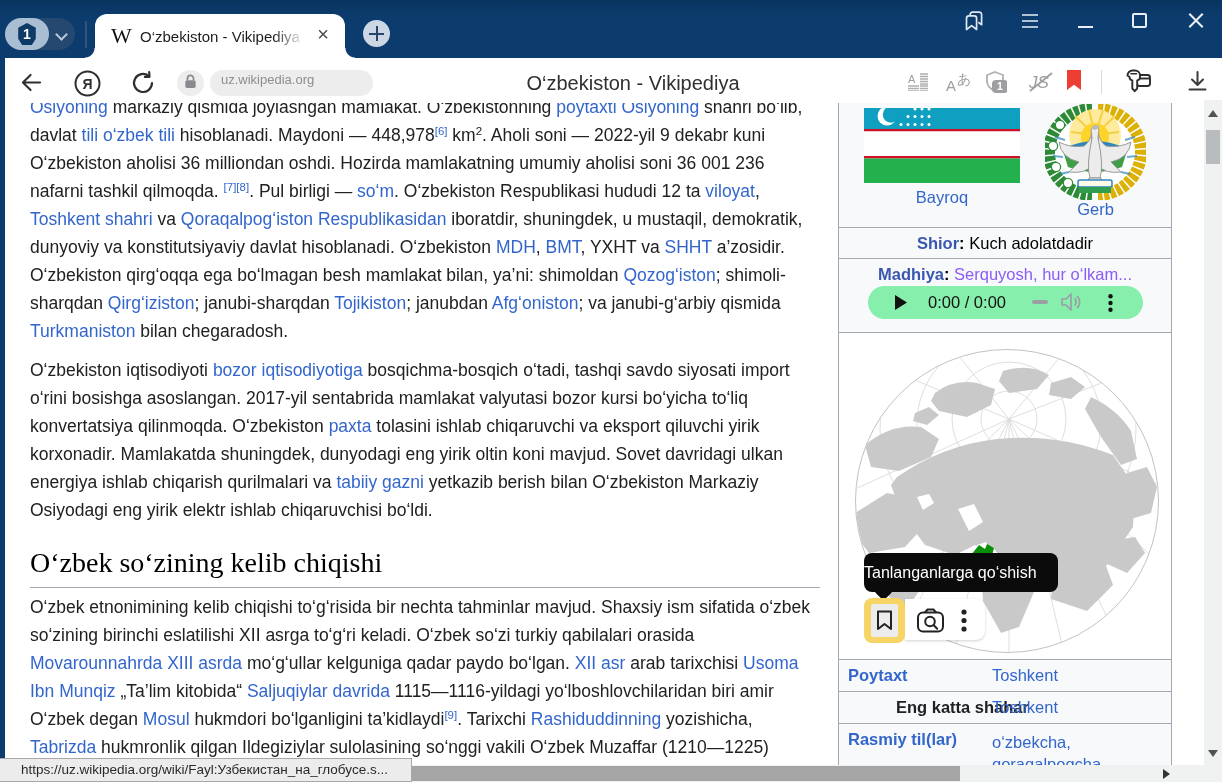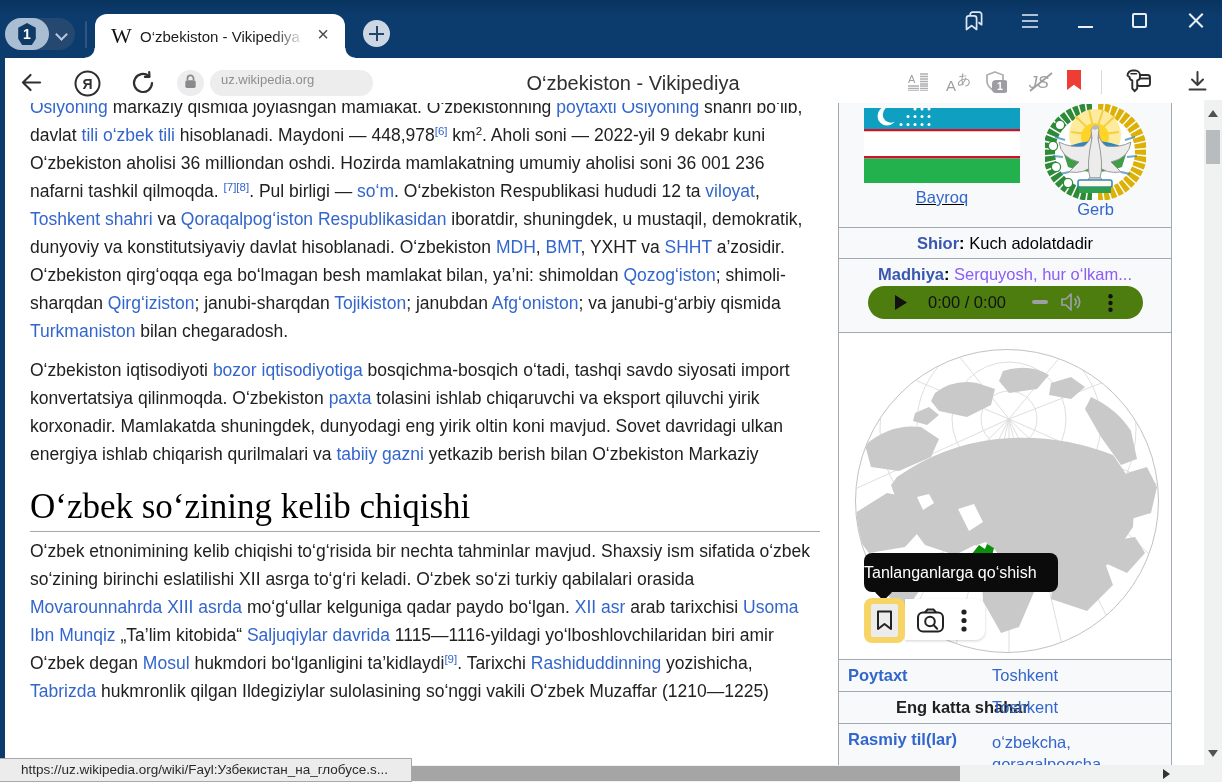--- a/index.html
+++ b/index.html
@@ -51,31 +51,31 @@
 .pill { position:absolute; top:12px; height:26px; background:#ededed; border-radius:13px; }
 .urltext { position:absolute; left:221px; top:14px; font-size:13px; color:#8e8e93; }
 .pagetitle { position:absolute; left:22px; width:1222px; top:14px; text-align:center; font-size:20px; color:#303032; }
 
 
 .content { position:absolute; left:5px; top:100px; width:1199px; height:665px; background:#fff; overflow:hidden; }
 .article { position:absolute; left:25px; top:0; width:790px; color:#202122; font-size:17.5px; }
 .article .ln { white-space:nowrap; height:28px; line-height:28px; }
 a { color:#3366cc; text-decoration:none; }
 sup { font-size:11.5px; vertical-align:6px; line-height:0; }
-h2 { font-family:"Liberation Serif", serif; font-weight:400; font-size:35px; color:#000;
+h2 { font-family:"Liberation Serif", serif; font-weight:400; font-size:28px; color:#000;
   border-bottom:1px solid #a2a9b1; padding-bottom:4px; }
 
 
 .infobox { position:absolute; left:833px; top:-30px; width:334px; height:1000px; background:#f8f9fa; border:1px solid #a2a9b1; font-size:16.5px; }
 .ib { position:absolute; }
 .ibdiv { position:absolute; left:0; width:332px; height:1px; background:#a2a9b1; }
 .center { text-align:center; }
 
 
-.player { position:absolute; left:29px; top:215px; width:275px; height:33px; background:#4d7c0f; border-radius:17px; }
+.player { position:absolute; left:29px; top:215px; width:275px; height:33px; background:#86efac; border-radius:17px; }
 .ptime { position:absolute; left:60px; top:7px; font-size:16.5px; color:#111; }
 
 
 .tip { position:absolute; left:25px; top:482px; width:194px; height:39px; background:#0b0b0b; border-radius:8px;
   color:#fff; font-size:16px; line-height:39px; text-align:left; z-index:20; }
 .tip:after { content:''; position:absolute; left:13px; bottom:-6px; width:13px; height:13px; background:#0b0b0b; transform:rotate(45deg); border-radius:2px; }
 .actions { position:absolute; left:25px; top:527px; z-index:21; }
 .act-yellow { position:absolute; left:0; top:0; width:41px; height:45px; background:#f6d566; border-radius:8px; }
 .act-grey { position:absolute; left:7px; top:6px; width:27px; height:33px; background:#ececec; border-radius:2px; }
 .act-white { position:absolute; left:41px; top:1px; width:80px; height:41px; background:#fff; border-radius:0 9px 9px 0; box-shadow:0 1px 3px rgba(0,0,0,.18); }
@@ -195,23 +195,25 @@
     <div class="ln">davlat <a>tili o‘zbek tili</a> hisoblanadi. Maydoni — 448,978<sup><a>[6]</a></sup> km<sup>2</sup>. Aholi soni — 2022-yil 9 dekabr kuni</div>
     <div class="ln">O‘zbekiston aholisi 36 milliondan oshdi. Hozirda mamlakatning umumiy aholisi soni 36 001 236</div>
     <div class="ln">nafarni tashkil qilmoqda. <sup><a>[7][8]</a></sup>. Pul birligi — <a>so‘m</a>. O‘zbekiston Respublikasi hududi 12 ta <a>viloyat</a>,</div>
     <div class="ln"><a>Toshkent shahri</a> va <a>Qoraqalpog‘iston Respublikasidan</a> iboratdir, shuningdek, u mustaqil, demokratik,</div>
     <div class="ln">dunyoviy va konstitutsiyaviy davlat hisoblanadi. O‘zbekiston <a>MDH</a>, <a>BMT</a>, YXHT va <a>SHHT</a> a’zosidir.</div>
     <div class="ln">O‘zbekiston qirg‘oqqa ega bo‘lmagan besh mamlakat bilan, ya’ni: shimoldan <a>Qozog‘iston</a>; shimoli-</div>
     <div class="ln">sharqdan <a>Qirg‘iziston</a>; janubi-sharqdan <a>Tojikiston</a>; janubdan <a>Afg‘oniston</a>; va janubi-g‘arbiy qismida</div>
     <div class="ln"><a>Turkmaniston</a> bilan chegaradosh.</div>
     <div style="height:11px"></div>
     <div class="ln">O‘zbekiston iqtisodiyoti <a>bozor iqtisodiyotiga</a> bosqichma-bosqich o‘tadi, tashqi savdo siyosati import</div>
+    <div class="ln">o‘rini bosishga asoslangan. 2017-yil sentabrida mamlakat valyutasi bozor kursi bo‘yicha to‘liq</div>
     <div class="ln">konvertatsiya qilinmoqda. O‘zbekiston <a>paxta</a> tolasini ishlab chiqaruvchi va eksport qiluvchi yirik</div>
     <div class="ln">korxonadir. Mamlakatda shuningdek, dunyodagi eng yirik oltin koni mavjud. Sovet davridagi ulkan</div>
     <div class="ln">energiya ishlab chiqarish qurilmalari va <a>tabiiy gazni</a> yetkazib berish bilan O‘zbekiston Markaziy</div>
+    <div class="ln">Osiyodagi eng yirik elektr ishlab chiqaruvchisi bo‘ldi.</div>
     <h2 style="margin-top:24px;line-height:30px;padding-bottom:9px;">O‘zbek so‘zining kelib chiqishi</h2>
     <div style="height:5px"></div>
     <div class="ln">O‘zbek etnonimining kelib chiqishi to‘g‘risida bir nechta tahminlar mavjud. Shaxsiy ism sifatida o‘zbek</div>
     <div class="ln">so‘zining birinchi eslatilishi XII asrga to‘g‘ri keladi. O‘zbek so‘zi turkiy qabilalari orasida</div>
     <div class="ln"><a>Movarounnahrda XIII asrda</a> mo‘g‘ullar kelguniga qadar paydo bo‘lgan. <a>XII asr</a> arab tarixchisi <a>Usoma</a></div>
     <div class="ln"><a>Ibn Munqiz</a> „Ta’lim kitobida“ <a>Saljuqiylar davrida</a> 1115—1116-yildagi yo‘lboshlovchilaridan biri amir</div>
     <div class="ln">O‘zbek degan <a>Mosul</a> hukmdori bo‘lganligini ta’kidlaydi<sup><a>[9]</a></sup>. Tarixchi <a>Rashiduddinning</a> yozishicha,</div>
     <div class="ln"><a>Tabrizda</a> hukmronlik qilgan Ildegiziylar sulolasining so‘nggi vakili O‘zbek Muzaffar (1210—1225)</div>
   </div>
 
@@ -233,21 +235,21 @@
           <circle cx="65" cy="16.5" r="1.5"></circle>
         <circle cx="44" cy="8.5" r="1.5"></circle>
           <circle cx="51" cy="8.5" r="1.5"></circle>
           <circle cx="58" cy="8.5" r="1.5"></circle>
           <circle cx="65" cy="8.5" r="1.5"></circle>
         <circle cx="51" cy="1" r="1.5"></circle>
           <circle cx="58" cy="1" r="1.5"></circle>
           <circle cx="65" cy="1" r="1.5"></circle>
       </g>
     </svg>
-    <div class="ib" style="left:25px;top:117px;width:156px;text-align:center;text-decoration:underline;"><a>Bayroq</a></div>
+    <div class="ib" style="left:25px;top:117px;width:156px;text-align:center;"><a>Bayroq</a></div>
 
     <svg class="ib" style="left:206px;top:33px;" width="101" height="96" viewBox="0 0 101 96">
       <ellipse cx="50" cy="48" rx="47" ry="45" fill="#fff"></ellipse>
       <path d="M47 5 a44 43 0 0 0 -43 43 a44 43 0 0 0 43 43" fill="none" stroke="#2d8a36" stroke-width="12" stroke-dasharray="5 1.5"></path>
       <path d="M53 5 a44 43 0 0 1 43 43 a44 43 0 0 1 -43 43" fill="none" stroke="#ddb005" stroke-width="12" stroke-dasharray="5 1.5"></path>
       <g fill="#fff" stroke="#2d8a36" stroke-width="1.2">
           <circle cx="15" cy="21" r="4.6"></circle>
           <circle cx="8" cy="42" r="4.6"></circle>
           <circle cx="11" cy="63" r="4.6"></circle>
           <circle cx="23" cy="79" r="4.6"></circle>

